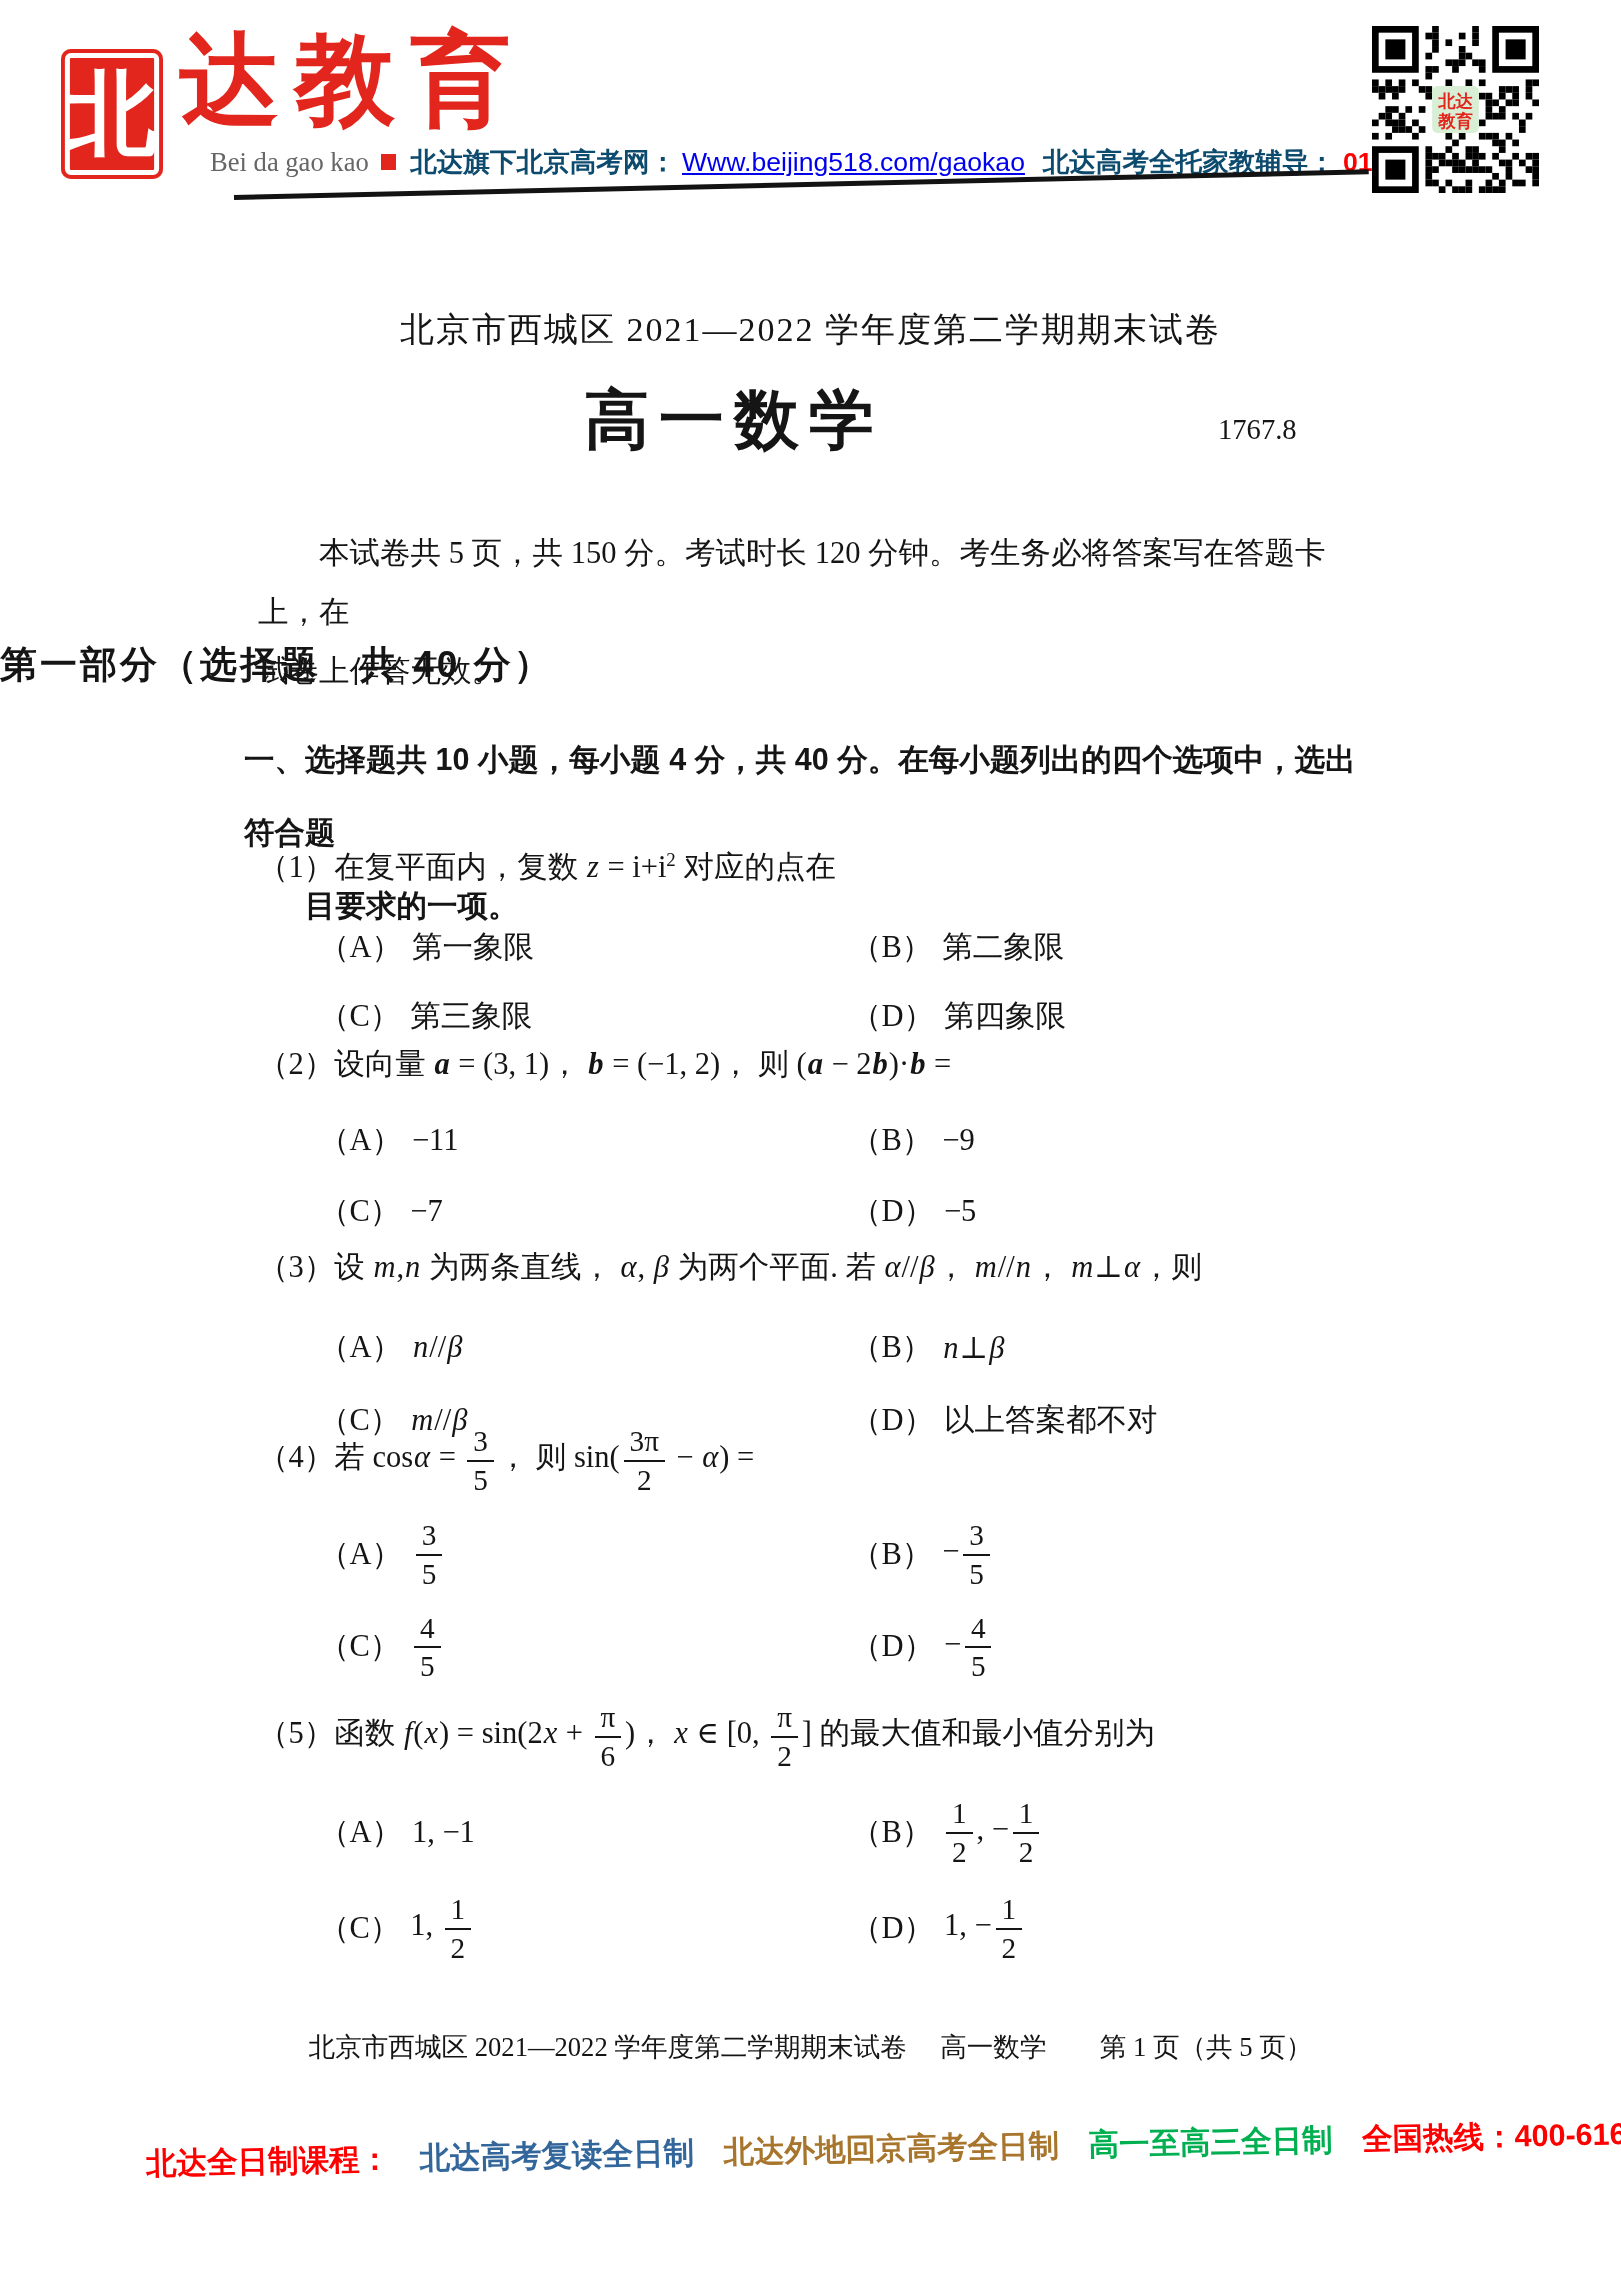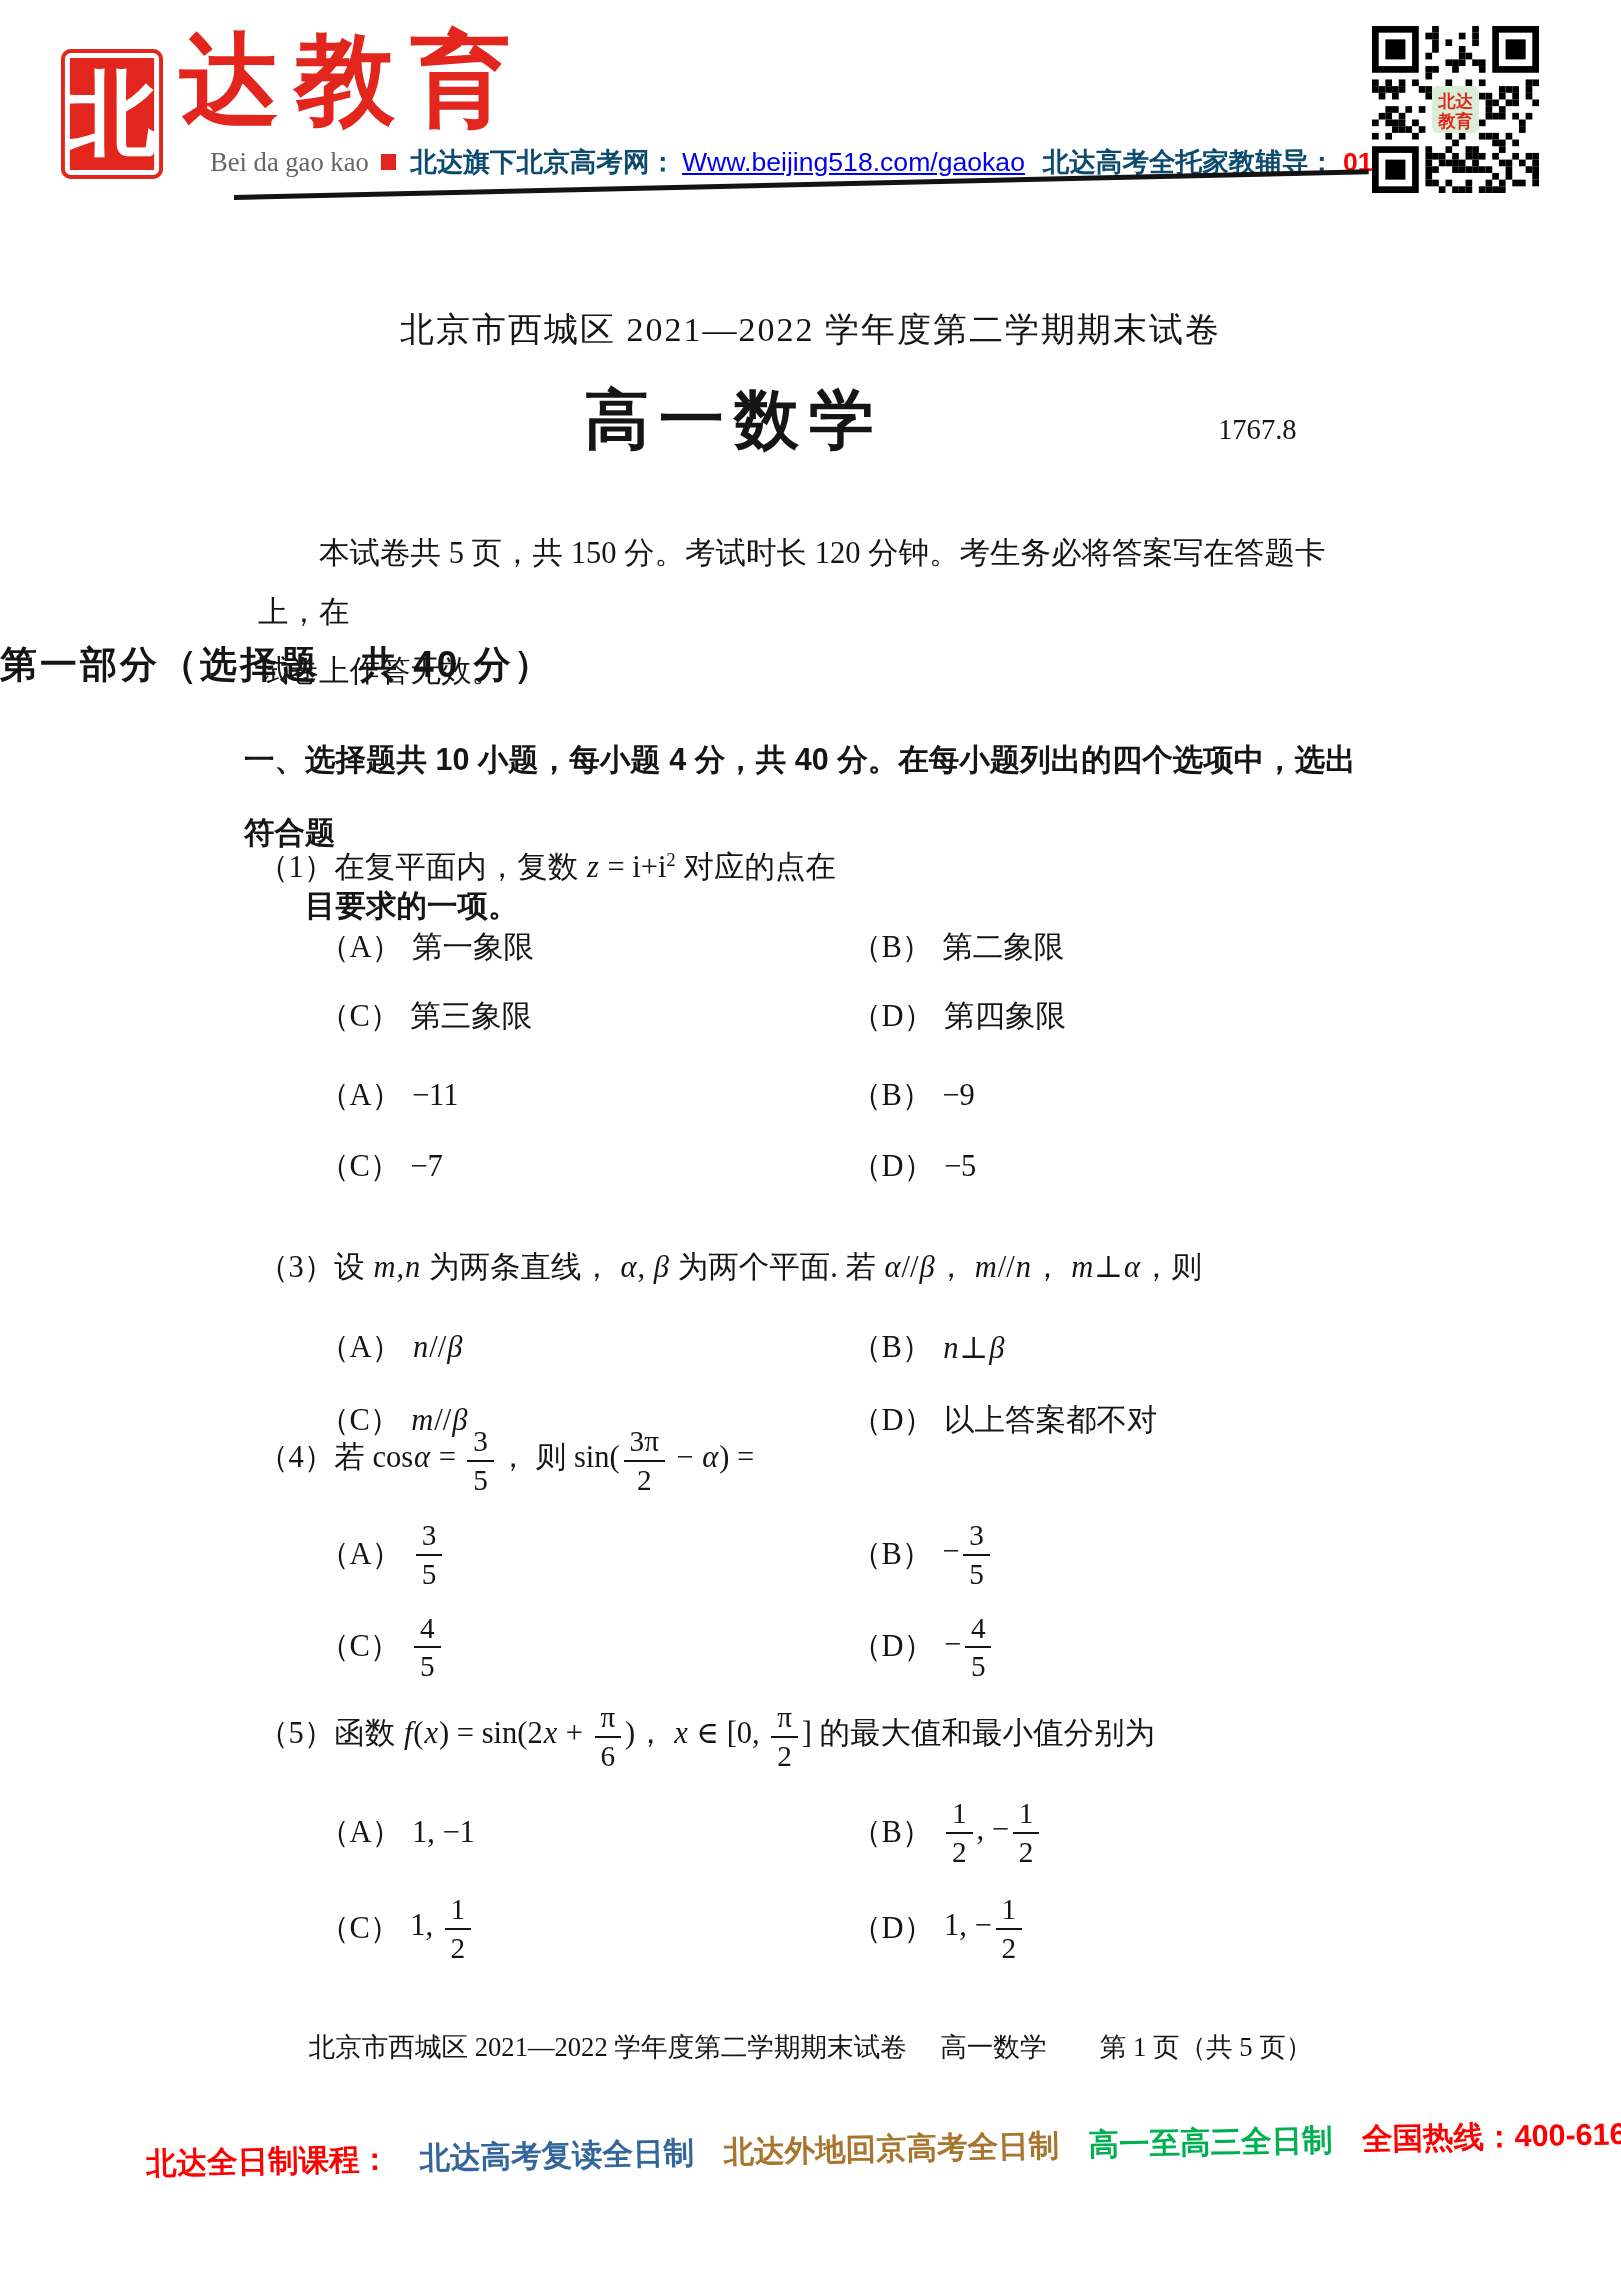--- a/index.html
+++ b/index.html
@@ -293,20 +293,21 @@
         <span class="oval"><span>第三象限</span></span>
       </div>
       <div class="opt">
         <span class="olabel">（D）</span>
         <span class="oval"><span>第四象限</span></span>
       </div>
     </div>
   </section>
 
   <section class="abs q" style="top:1042px">
+    <div class="stem"><span>（2）设向量 </span><span class="bvar">a</span><span> = (3, 1)， </span><span class="bvar">b</span><span> = (−1, 2)， 则 (</span><span class="bvar">a</span><span> − 2</span><span class="bvar">b</span><span>)·</span><span class="bvar">b</span><span> =</span></div>
     <div class="opts" style="margin-top:33px;row-gap:29.6px">
       <div class="opt">
         <span class="olabel">（A）</span>
         <span class="oval"><span>−11</span></span>
       </div>
       <div class="opt">
         <span class="olabel">（B）</span>
         <span class="oval"><span>−9</span></span>
       </div>
       <div class="opt">

